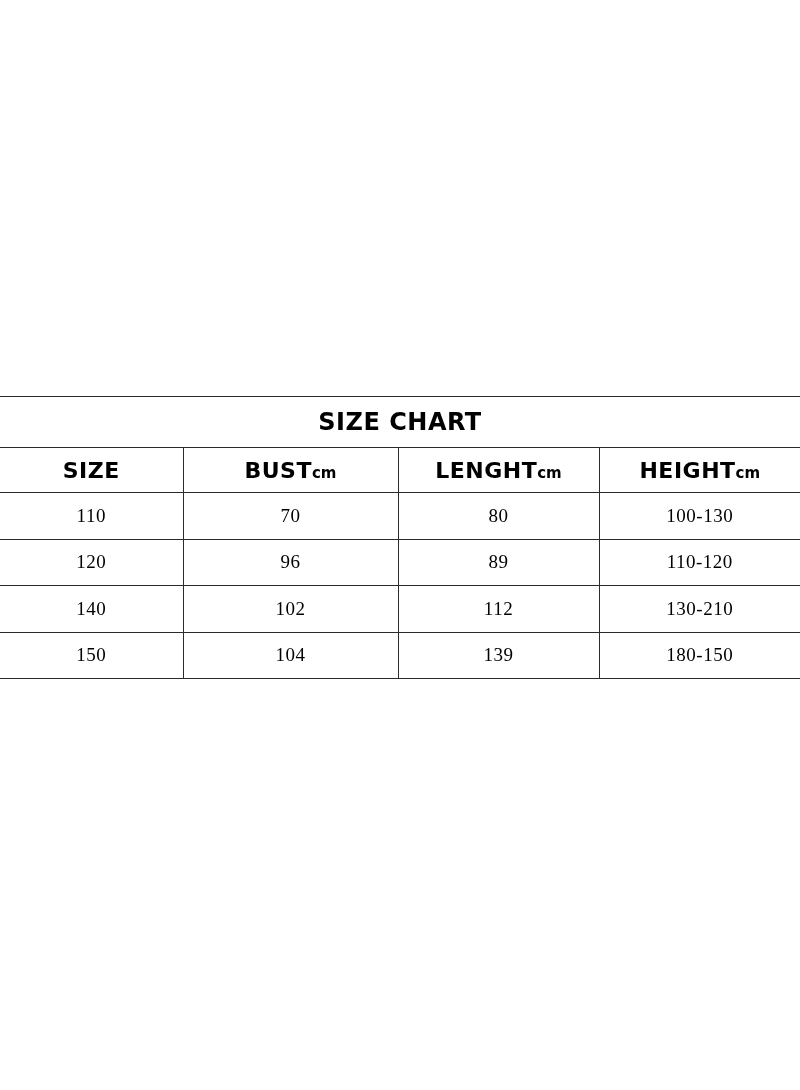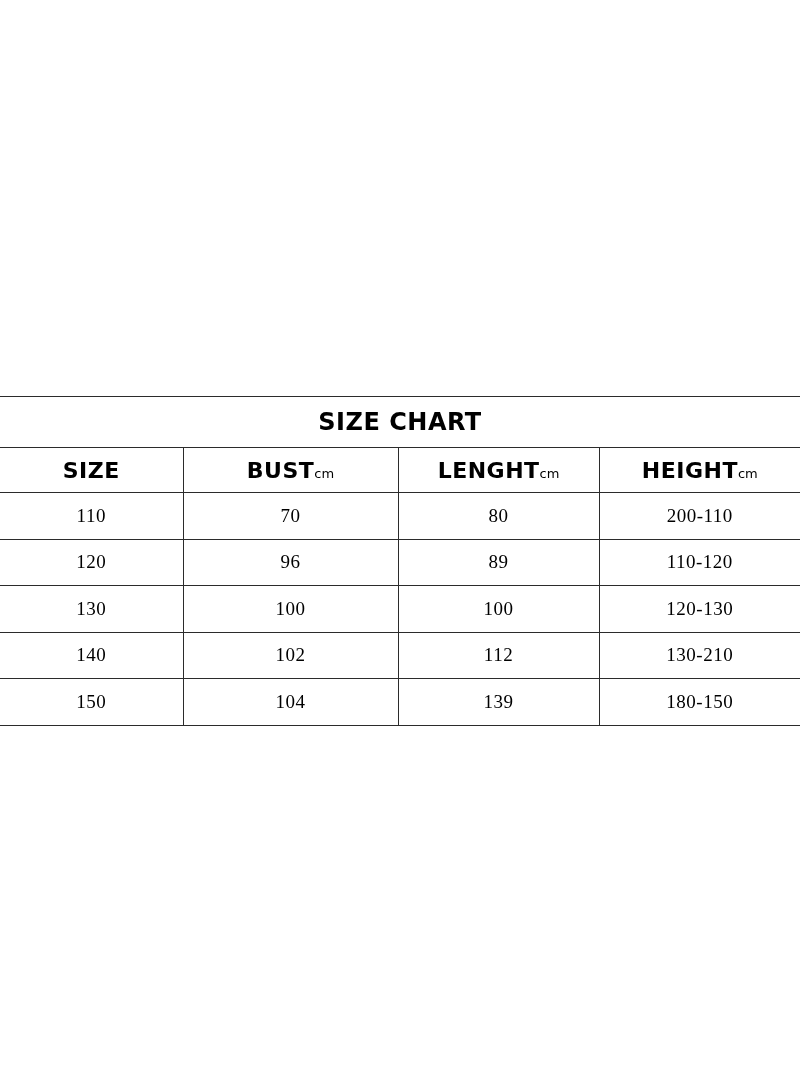--- a/index.html
+++ b/index.html
@@ -56,22 +56,22 @@
     letter-spacing: 0.5px;
   }
   .head-cell {
     height: 44px;
     font-family: "DejaVu Sans", sans-serif;
     font-weight: bold;
     font-size: 22px;
     letter-spacing: 0.5px;
   }
   .head-cell .unit {
-    font-size: 13px;
-    font-weight: normal;
+    font-size: 15px;
+    font-weight: bold;
     letter-spacing: 0;
   }
   .data-cell {
     height: 45.5px;
     font-family: "Liberation Serif", serif;
     font-size: 19px;
     letter-spacing: 0.5px;
   }
   col.c1 { width: 183px; }
   col.c2 { width: 215px; }
@@ -97,33 +97,27 @@
         <tr>
           <td class="head-cell"><span>SIZE</span><span class="unit"></span></td>
           <td class="head-cell"><span>BUST</span><span class="unit">cm</span></td>
           <td class="head-cell"><span>LENGHT</span><span class="unit">cm</span></td>
           <td class="head-cell"><span>HEIGHT</span><span class="unit">cm</span></td>
         </tr>
         <tr>
           <td class="data-cell">110</td>
           <td class="data-cell">70</td>
           <td class="data-cell">80</td>
-          <td class="data-cell">200-110</td>
+          <td class="data-cell">100-130</td>
         </tr>
         <tr>
           <td class="data-cell">120</td>
           <td class="data-cell">96</td>
           <td class="data-cell">89</td>
           <td class="data-cell">110-120</td>
-        </tr>
-        <tr>
-          <td class="data-cell">130</td>
-          <td class="data-cell">100</td>
-          <td class="data-cell">100</td>
-          <td class="data-cell">120-130</td>
         </tr>
         <tr>
           <td class="data-cell">140</td>
           <td class="data-cell">102</td>
           <td class="data-cell">112</td>
           <td class="data-cell">130-210</td>
         </tr>
         <tr>
           <td class="data-cell">150</td>
           <td class="data-cell">104</td>

